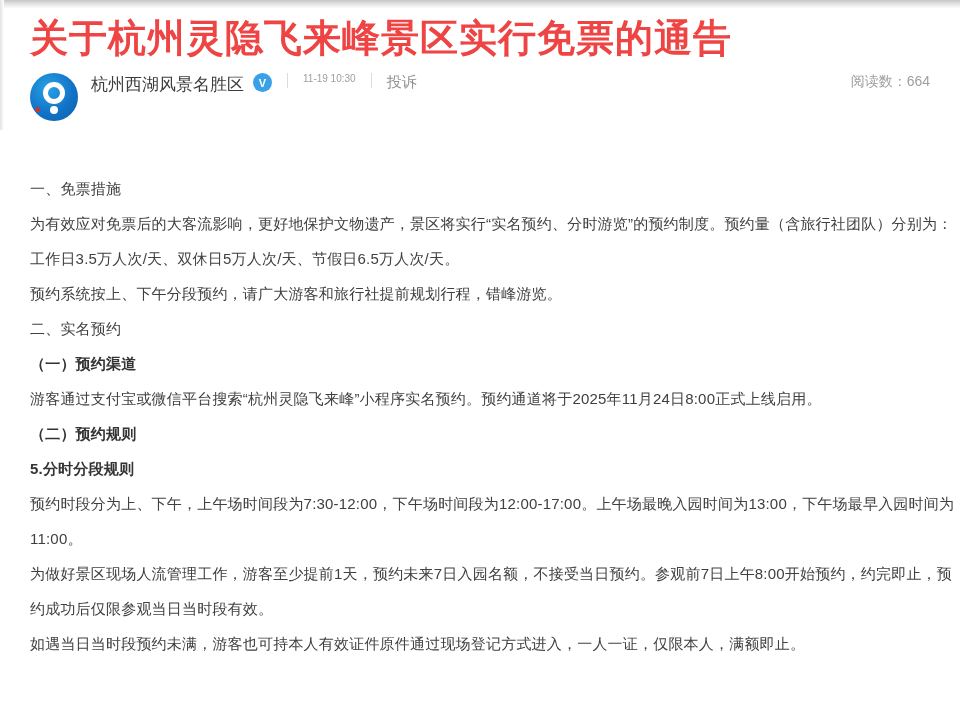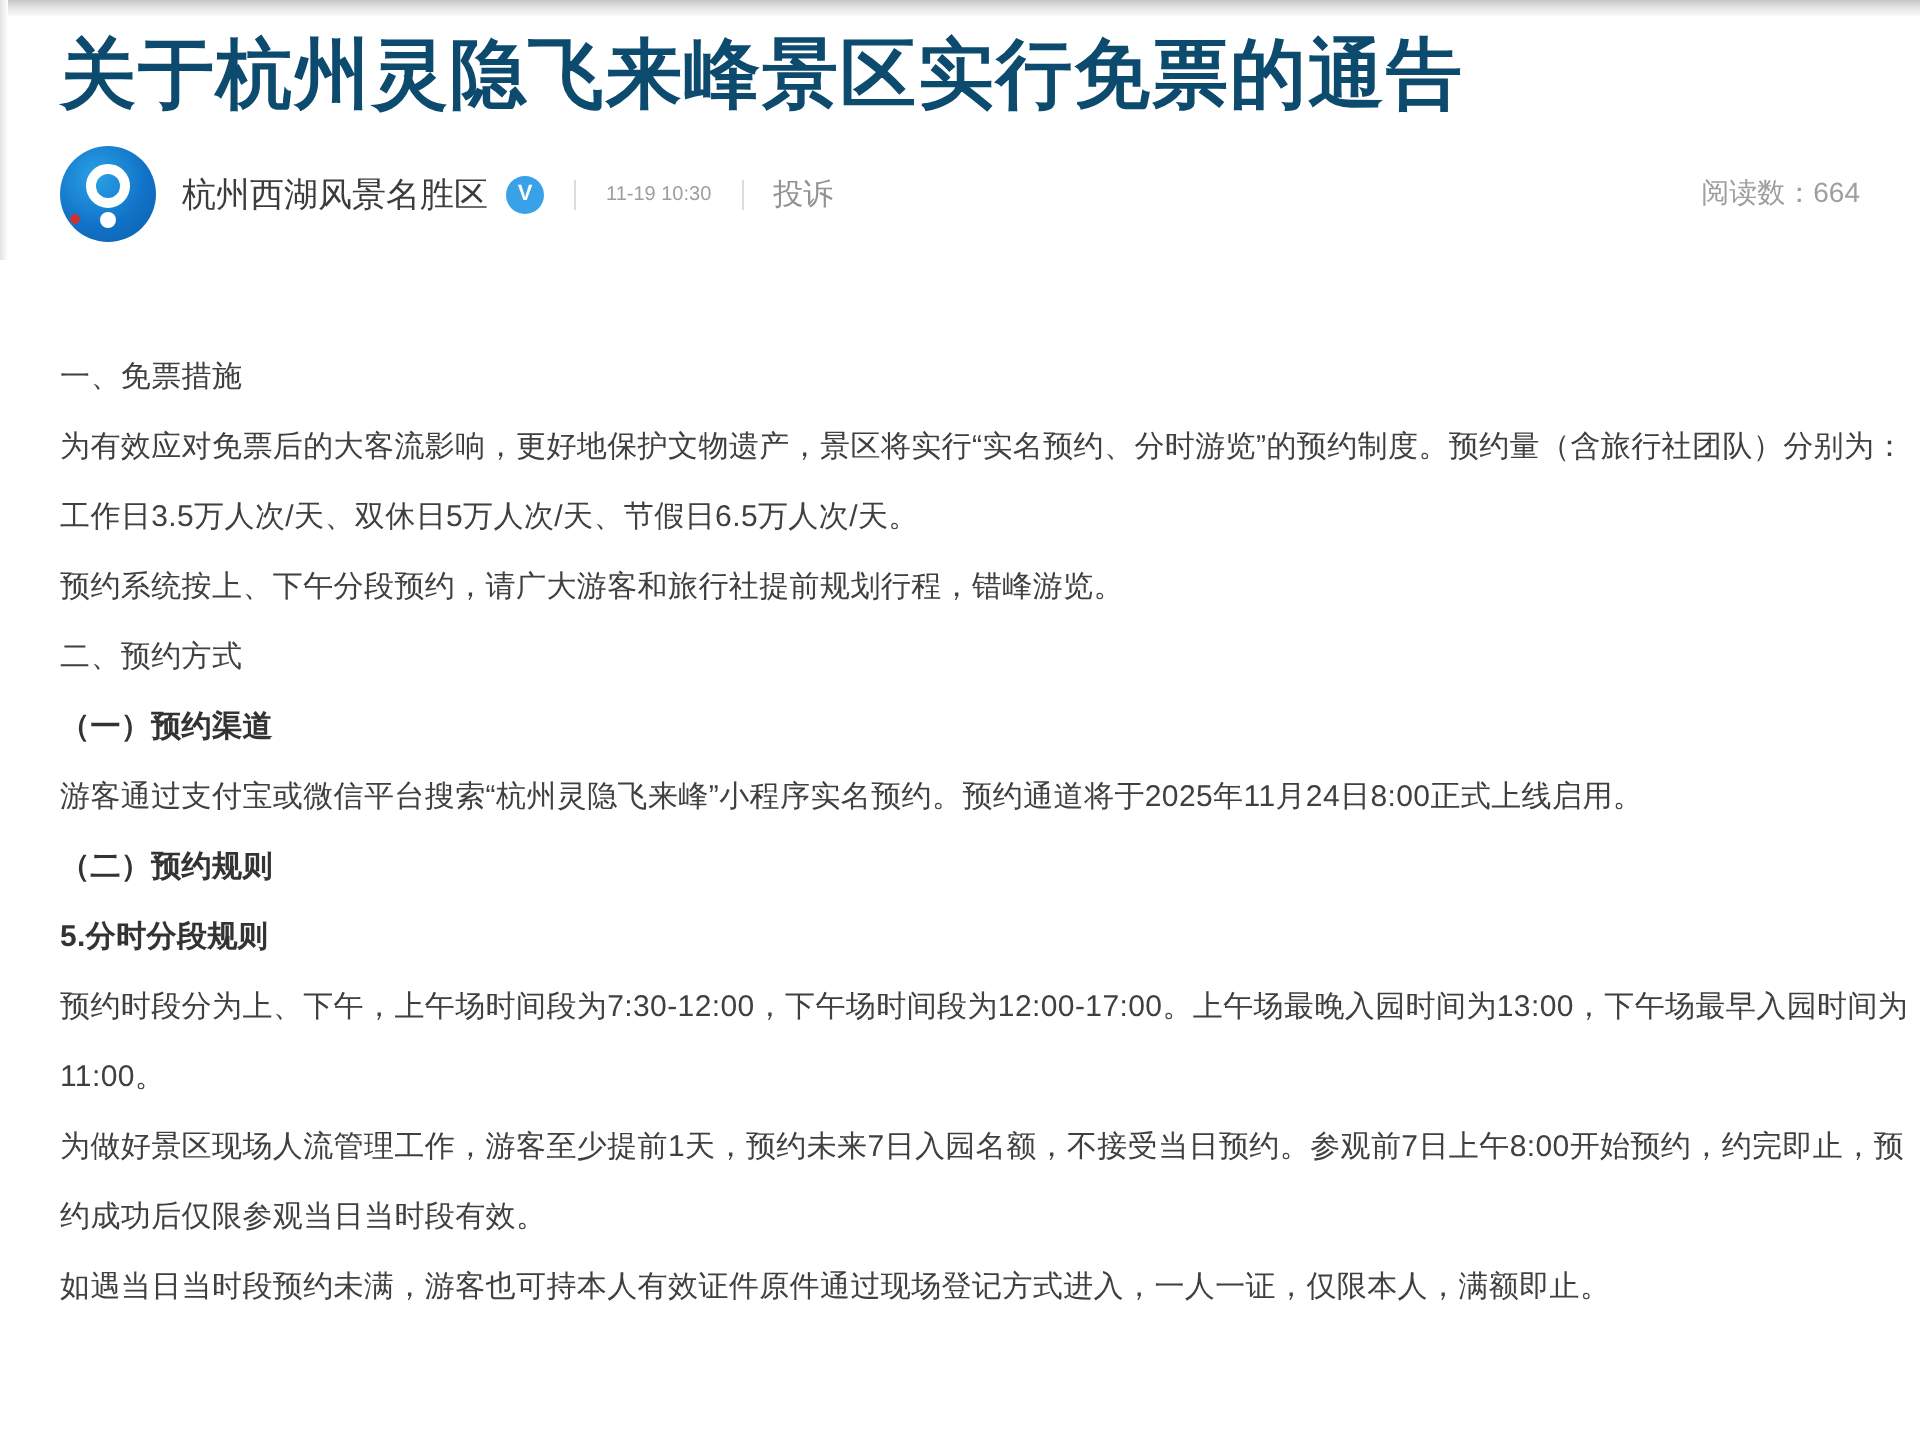--- a/index.html
+++ b/index.html
@@ -24,25 +24,25 @@
     left: 0; top: 0;
     width: 4px; height: 130px;
     background: linear-gradient(90deg, #e3e3e3, #ffffff);
   }
   .title {
     margin: 6px 28px 0 30px;
     font-size: 38px;
     line-height: 1.3;
     font-weight: 700;
     letter-spacing: 1px;
-    color: #0c4a6e;
+    color: #ef4444;
   }
   .meta-row {
     display: flex;
-    align-items: center;
+    align-items: flex-start;
     margin: 10px 30px 0 30px;
     height: 48px;
   }
   .avatar {
     position: relative;
     width: 48px; height: 48px;
     border-radius: 50%;
     flex: 0 0 auto;
     background: radial-gradient(circle at 38% 32%, #2aa2e6 0%, #1173c8 55%, #0d5da8 100%);
     cursor: pointer;
@@ -144,21 +144,21 @@
     <span class="meta-date">11-19 10:30</span>
     <span class="divider"></span>
     <span class="meta-report">投诉</span>
     <span class="read-count"><span>阅读数：</span><span>664</span></span>
   </div>
 
   <div class="article-body">
     <p>一、免票措施</p>
     <p>为有效应对免票后的大客流影响，更好地保护文物遗产，景区将实行“实名预约、分时游览”的预约制度。预约量（含旅行社团队）分别为：工作日3.5万人次/天、双休日5万人次/天、节假日6.5万人次/天。</p>
     <p>预约系统按上、下午分段预约，请广大游客和旅行社提前规划行程，错峰游览。</p>
-    <p>二、预约方式</p>
+    <p>二、实名预约</p>
     <p class="bold">（一）预约渠道</p>
     <p>游客通过支付宝或微信平台搜索“杭州灵隐飞来峰”小程序实名预约。预约通道将于2025年11月24日8:00正式上线启用。</p>
     <p class="bold">（二）预约规则</p>
     <p class="bold">5.分时分段规则</p>
     <p>预约时段分为上、下午，上午场时间段为7:30-12:00，下午场时间段为12:00-17:00。上午场最晚入园时间为13:00，下午场最早入园时间为11:00。</p>
     <p>为做好景区现场人流管理工作，游客至少提前1天，预约未来7日入园名额，不接受当日预约。参观前7日上午8:00开始预约，约完即止，预约成功后仅限参观当日当时段有效。</p>
     <p>如遇当日当时段预约未满，游客也可持本人有效证件原件通过现场登记方式进入，一人一证，仅限本人，满额即止。</p>
   </div>
 </div>
 

